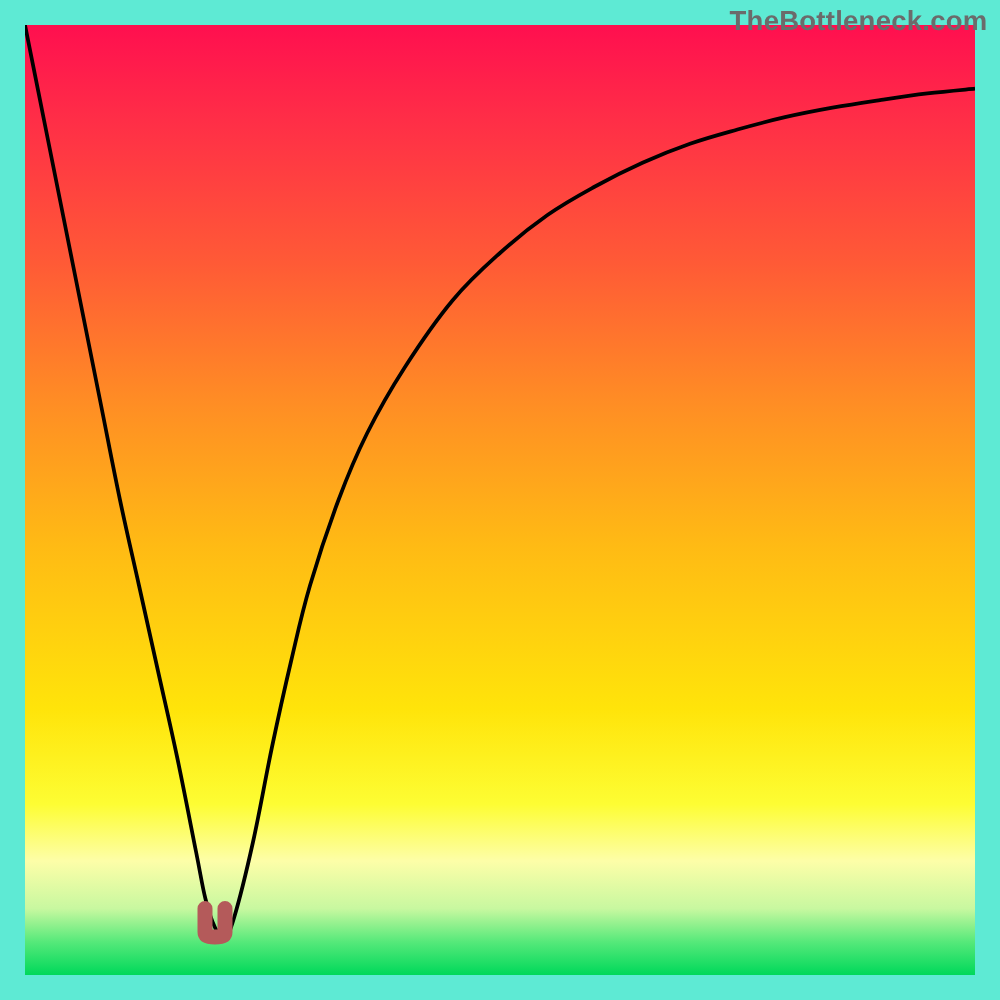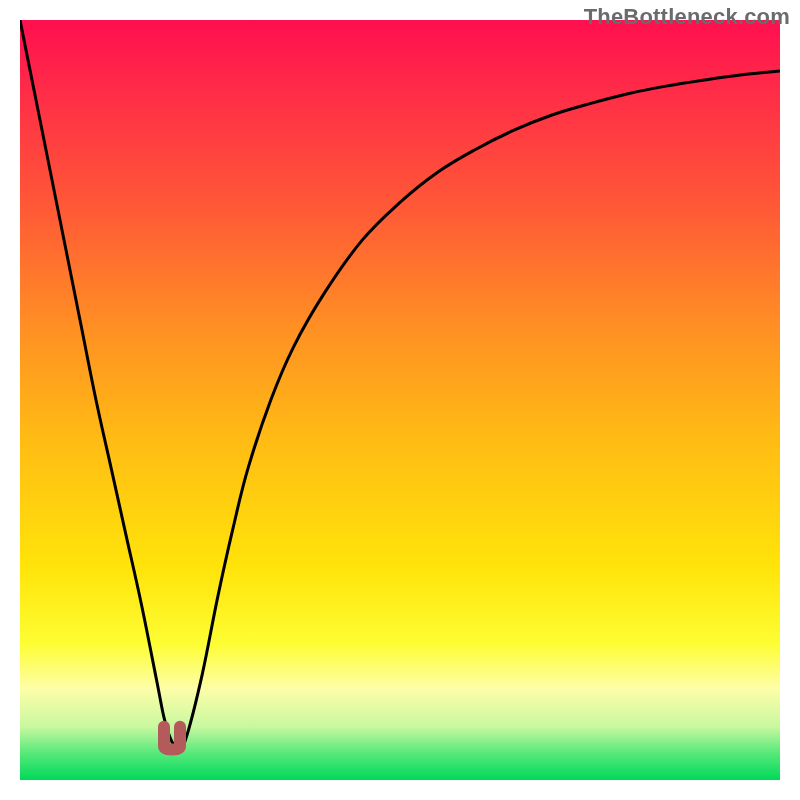--- a/index.html
+++ b/index.html
@@ -9,21 +9,21 @@
     height: 800px;
     background: #000;
     overflow: hidden;
   }
   .frame {
     position: absolute;
     left: 0;
     top: 0;
     width: 800px;
     height: 800px;
-    background: #ffffff;
+    background: #5eead4;
     text-align: right;
   }
   .plot {
     position: absolute;
     left: 20px;
     top: 20px;
     width: 760px;
     height: 760px;
     overflow: hidden;
   }

